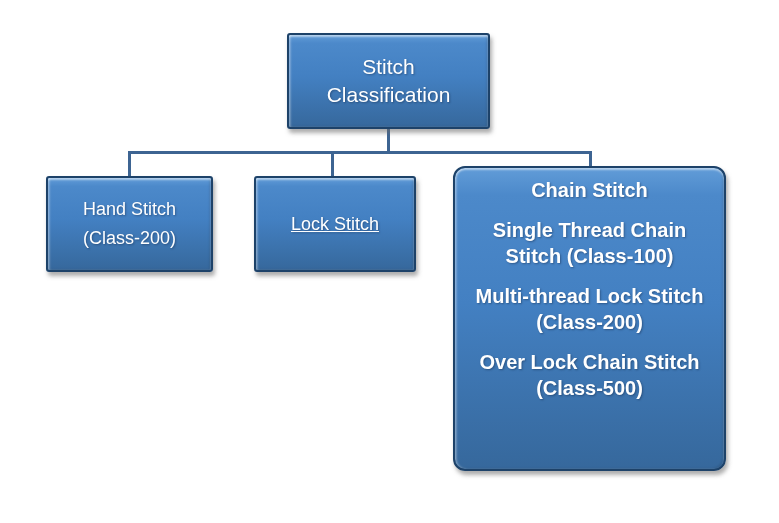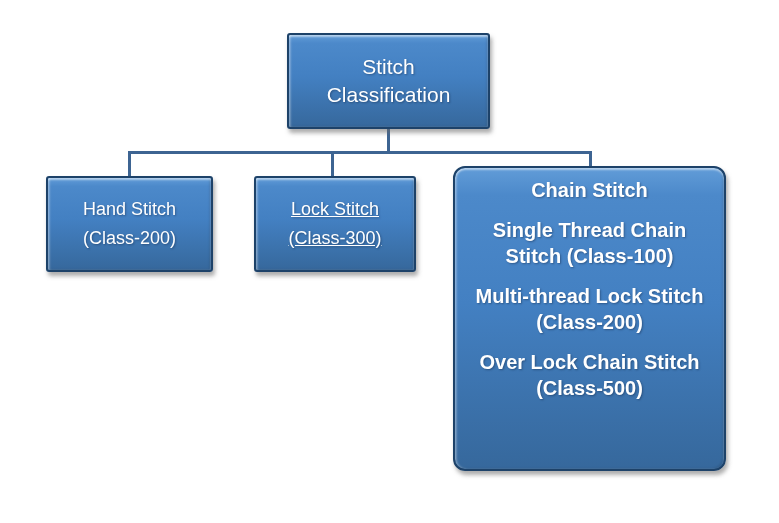--- a/index.html
+++ b/index.html
@@ -88,21 +88,20 @@
     <div class="nline">Classification</div>
   </div>
 
   <div class="node small hand">
     <div class="nline">Hand Stitch</div>
     <div class="nline">(Class-200)</div>
   </div>
 
   <div class="node small lock">
     <div class="nline">Lock Stitch</div>
-    <div class="nline">(Class-300)</div>
   </div>
 
   <div class="node chain">
     <div class="chain-header">Chain Stitch</div>
 
     <div class="chain-item">
       <span class="nline">Single Thread Chain</span>
       <span class="nline">Stitch (Class-100)</span>
     </div>
 

